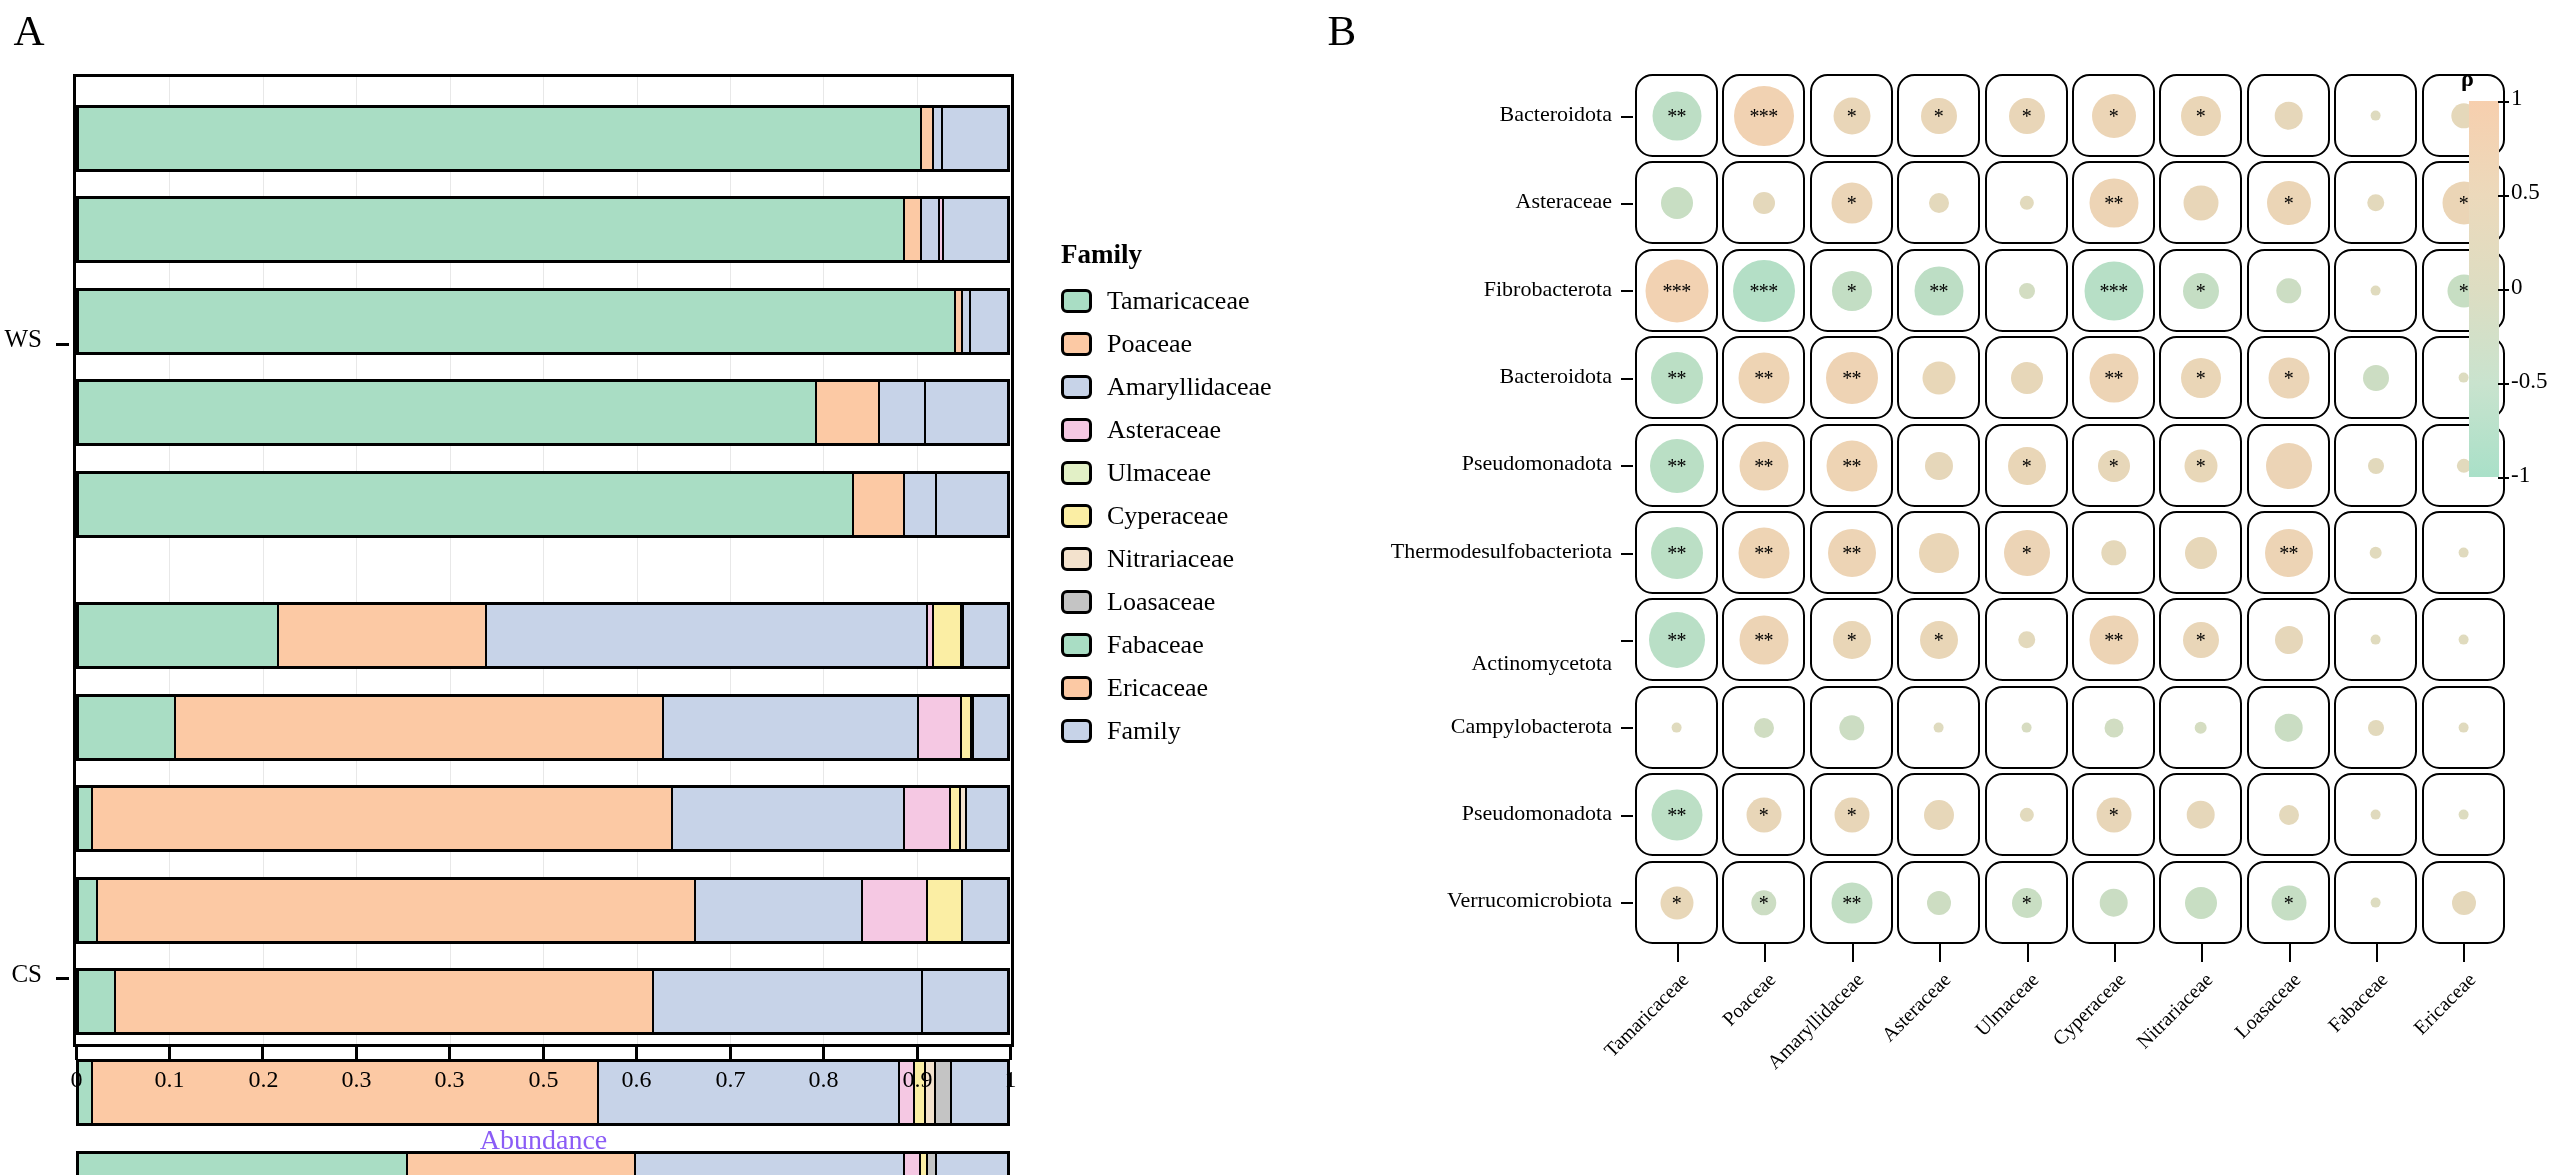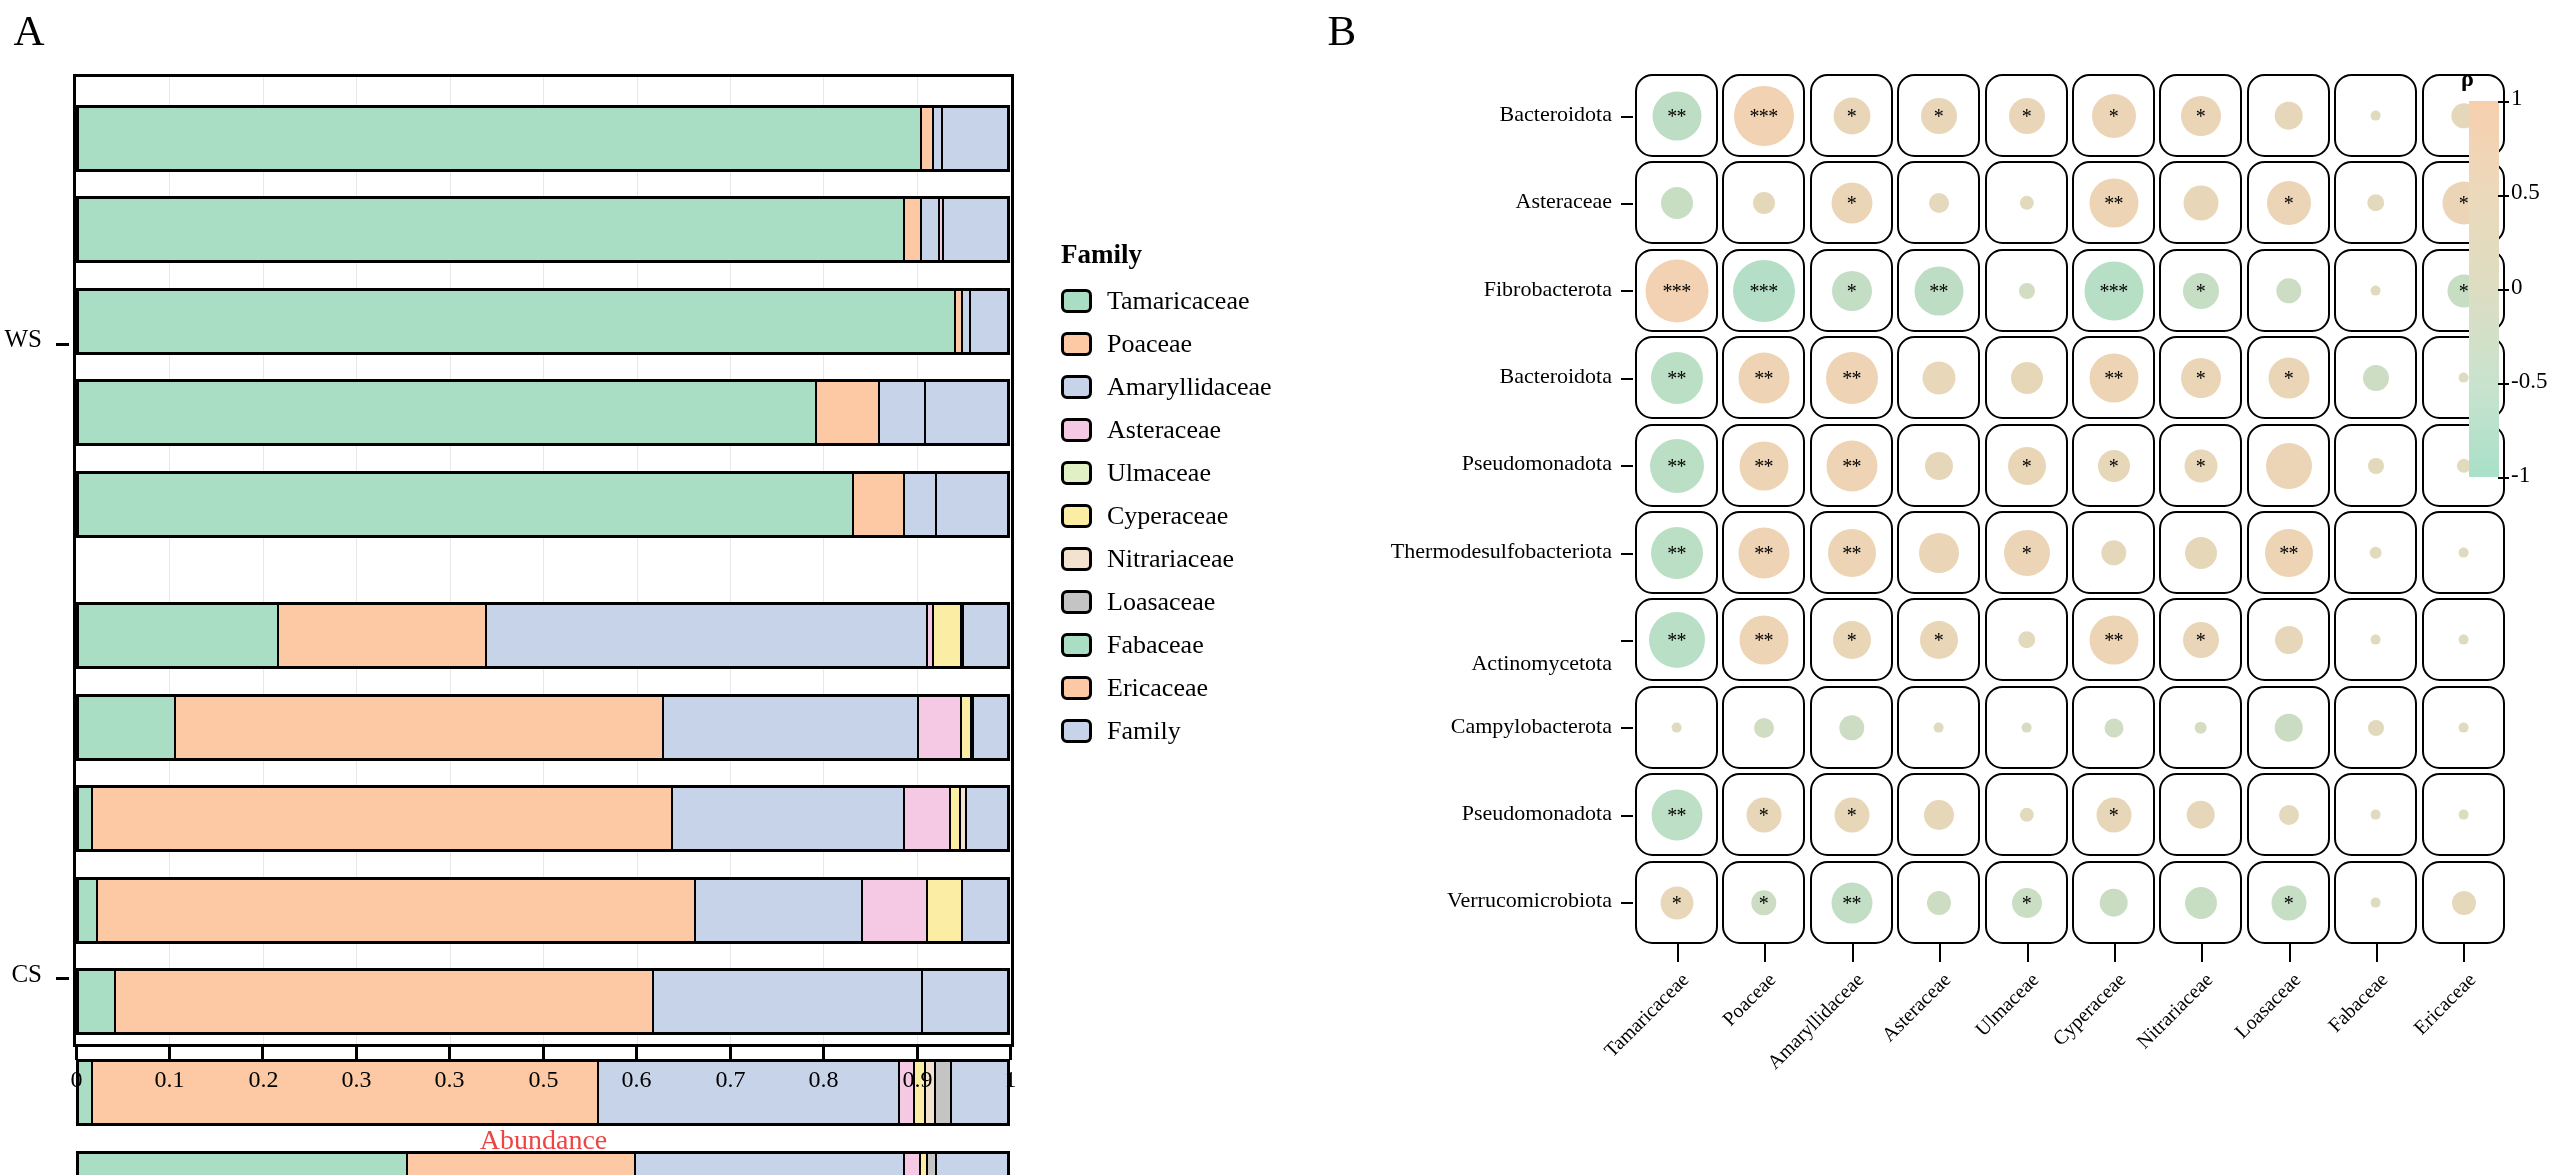--- a/index.html
+++ b/index.html
@@ -22,21 +22,21 @@
   .seg{height:100%;box-sizing:border-box;border-right:2.7px solid #000;}
   .seg:last-child{border-right:none;}
 
   .ytick{position:absolute;font-size:25px;color:#000;text-align:right;
          white-space:nowrap;}
   .ytickline{position:absolute;height:2.7px;width:13.4px;background:#000;}
 
   .xtickline{position:absolute;width:2.7px;height:13.4px;background:#000;}
   .xticklbl{position:absolute;font-size:24px;color:#000;text-align:center;
             white-space:nowrap;}
-  #xAxisTitle{position:absolute;font-size:28px;color:#ef4444;text-align:center;
+  #xAxisTitle{position:absolute;font-size:28px;color:#8b5cf6;text-align:center;
               width:941px;left:73px;top:1124px;}
 
   
   #legendA{position:absolute;left:1061px;top:239px;width:249px;}
   #legendA .ltitle{font-size:27px;font-weight:bold;color:#000;margin-bottom:9.4px;}
   .lrow{display:flex;align-items:center;height:43px;}
   .lswatch{width:31px;height:24px;border:3.4px solid #000;border-radius:6px;
            box-sizing:border-box;margin-right:15px;flex:none;}
   .llabel{font-size:26px;color:#000;white-space:nowrap;}
 

